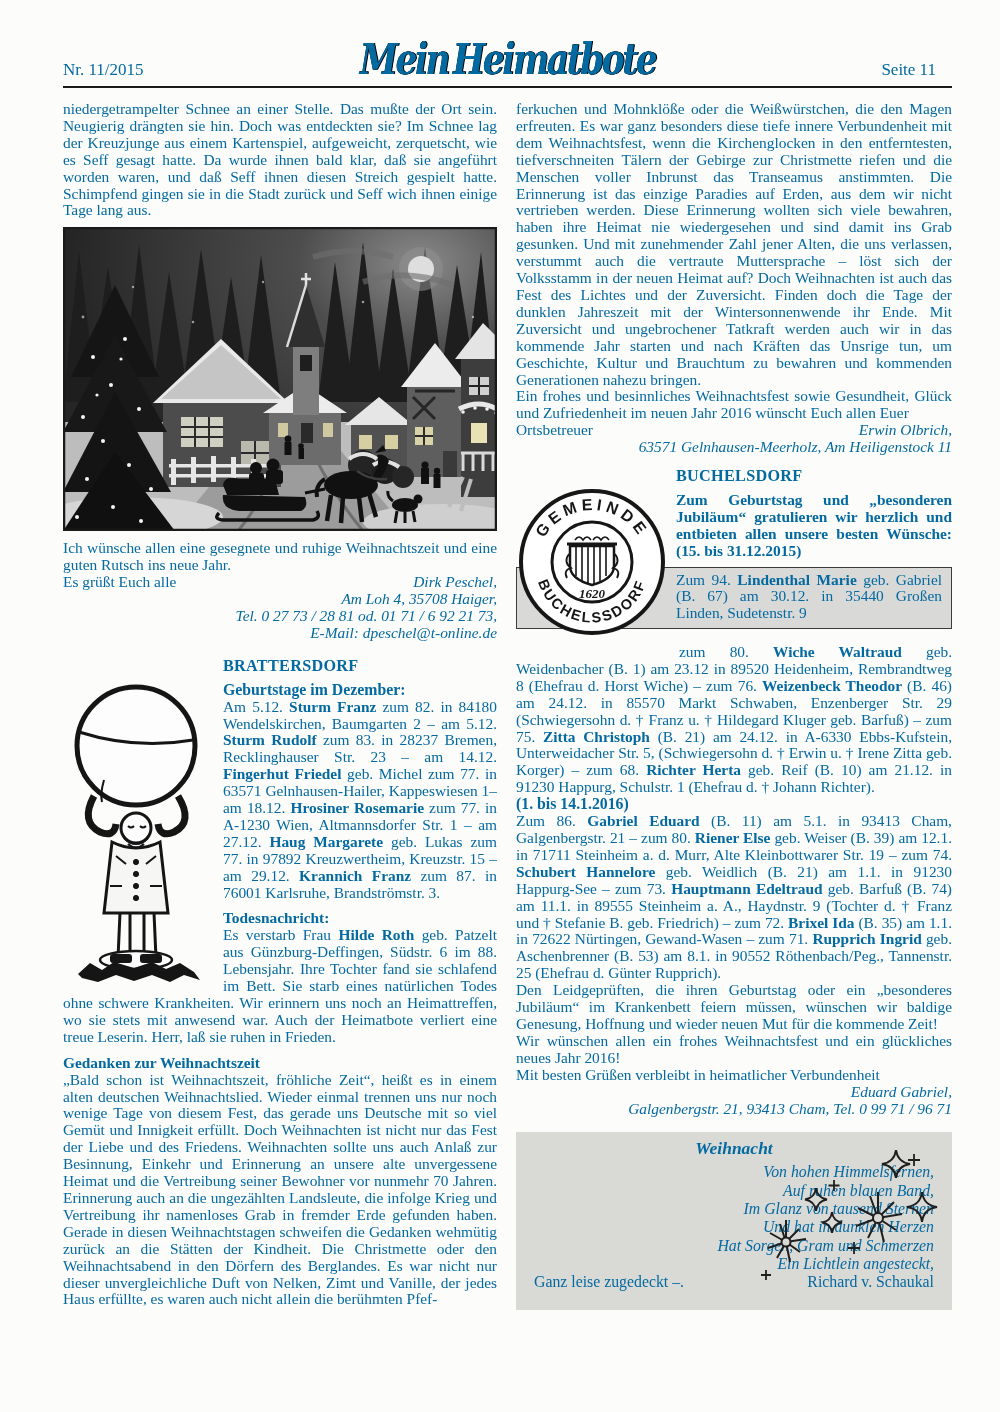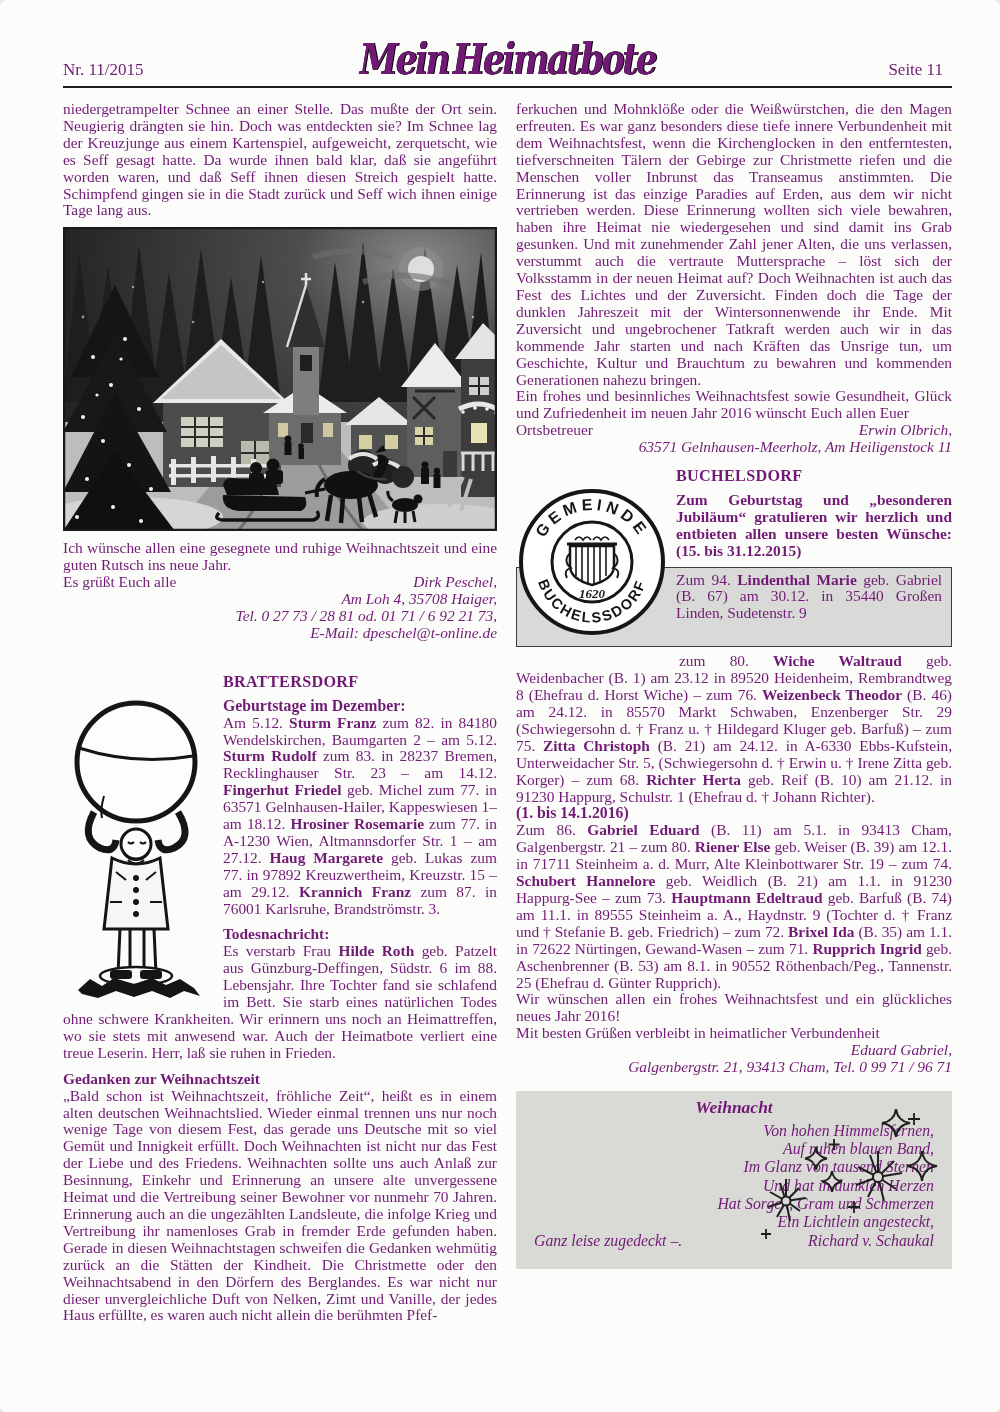--- a/index.html
+++ b/index.html
@@ -1,24 +1,24 @@
 <!DOCTYPE html>
 <html><head>
 <meta charset="utf-8">
 <style>
   html,body { margin:0; padding:0; background:#e8e8e8; }
   .page {
     width:1000px; height:1412px; margin:0 auto; background:#fcfcfa;
     box-sizing:border-box; padding:34px 48px 20px 63px; position:relative;
-    font-family:"Liberation Serif","DejaVu Serif",serif; color:#701a75; overflow:hidden;border-radius:7px;
+    font-family:"Liberation Serif","DejaVu Serif",serif; color:#0369a1; overflow:hidden;
   }
   
   .header { position:relative; height:52px; border-bottom:2px solid #1b1b1b; }
   .issue-no { position:absolute; left:0; bottom:6px; font-size:17px; }
-  .page-no  { position:absolute; right:9px; bottom:6px; font-size:17px; }
+  .page-no  { position:absolute; right:16px; bottom:6px; font-size:17px; }
   .masthead {
     position:absolute; left:0; right:0; bottom:2px; text-align:center;
     font-family:"DejaVu Serif","Liberation Serif",serif; font-weight:bold; font-style:italic;
     font-size:42px; letter-spacing:-3px; word-spacing:-6px;
     text-shadow:0.6px 0 0 #000, 1.2px 0 0 #000, 0 0.4px 0 #000;
     transform:scaleX(0.82); transform-origin:center;
   }
   
   .columns { display:flex; gap:19px; margin-top:13px; }
   .col { width:434px; font-size:15.4px; line-height:16.9px; text-align:justify; }
@@ -33,31 +33,31 @@
   .italic-right { text-align:right; font-style:italic; }
   .it { font-style:italic; }
   
   .scene-wrap { margin:8px 0 9px 0; }
   .scene-wrap svg { display:block; }
   .atlas-float { float:left; width:152px; height:322px; margin:2px 8px 2px 0; }
   .seal-float  { float:left; width:152px; height:156px; margin:16px 8px 4px 0; }
   .clear { clear:left; }
   
   .highlight-box {
-    background:#d9d9d7; border:1.5px solid #3c3c3c; padding:4px 9px 24px 9px; margin:7px 0 6px 0;
+    background:#d9d9d7; border:1.5px solid #3c3c3c; padding:4px 9px 6px 9px; margin:7px 0 6px 0;
   }
   .poem-box {
     background:#d9d9d6; margin-top:15px; padding:8px 18px 20px 18px;
     position:relative; height:178px; box-sizing:border-box;
   }
   .poem-title { text-align:center; font-weight:bold; font-style:italic; font-size:17.5px; margin-bottom:6px; }
   .poem-line { font-style:italic; font-size:15.8px; line-height:18.3px; text-align:right; }
-  .poem-last { display:flex; justify-content:space-between; font-style:italic; font-size:15.8px; line-height:18.3px;align-items:flex-end; }
+  .poem-last { display:flex; justify-content:space-between; font-size:15.8px; line-height:18.3px;align-items:flex-end; }
   .poem-stars { position:absolute; right:14px; top:14px; }
-  .brattersdorf-block { margin-top:32px; }
+  .brattersdorf-block { margin-top:16px; }
   .buchelsdorf-block { margin-top:12px; }
 </style>
 </head>
 <body>
 
 <div class="page">
 
   <div class="header">
     <span class="issue-no">Nr. 11/2015</span>
     <span class="masthead">Mein Heimatbote</span>
@@ -350,20 +350,21 @@
         </div>
         <div class="section-head">BUCHELSDORF</div>
         <p class="para" style="font-weight:bold;">Zum Geburtstag und „besonderen Jubiläum“ gratulieren wir herzlich und entbieten allen unsere besten Wünsche: (15. bis 31.12.2015)</p>
         <div class="highlight-box">
           <p class="para">Zum 94. <b>Lindenthal Marie</b> geb. Gabriel (B. 67) am 30.12. in 35440 Großen Linden, Sudetenstr. 9</p>
         </div>
         <div class="clear"></div>
         <p class="para" style="text-indent:163px;">zum 80. <b>Wiche Waltraud</b> geb. Weidenbacher (B. 1) am 23.12 in 89520 Heidenheim, Rembrandtweg 8 (Ehefrau d. Horst Wiche) – zum 76. <b>Weizenbeck Theodor</b> (B. 46) am 24.12. in 85570 Markt Schwaben, Enzenberger Str. 29 (Schwiegersohn d. † Franz u. † Hildegard Kluger geb. Barfuß) – zum 75. <b>Zitta Christoph</b> (B. 21) am 24.12. in A-6330 Ebbs-Kufstein, Unterweidacher Str. 5, (Schwiegersohn d. † Erwin u. † Irene Zitta geb. Korger) – zum 68. <b>Richter Herta</b> geb. Reif (B. 10) am 21.12. in 91230 Happurg, Schulstr. 1 (Ehefrau d. † Johann Richter).</p>
         <div class="bold-head">(1. bis 14.1.2016)</div>
         <p class="para">Zum 86. <b>Gabriel Eduard</b> (B. 11) am 5.1. in 93413 Cham, Galgenbergstr. 21 – zum 80. <b>Riener Else</b> geb. Weiser (B. 39) am 12.1. in 71711 Steinheim a. d. Murr, Alte Kleinbottwarer Str. 19 – zum 74. <b>Schubert Hannelore</b> geb. Weidlich (B. 21) am 1.1. in 91230 Happurg-See – zum 73. <b>Hauptmann Edeltraud</b> geb. Barfuß (B. 74) am 11.1. in 89555 Steinheim a. A., Haydnstr. 9 (Tochter d. † Franz und † Stefanie B. geb. Friedrich) – zum 72. <b>Brixel Ida</b> (B. 35) am 1.1. in 72622 Nürtingen, Gewand-Wasen – zum 71. <b>Rupprich Ingrid</b> geb. Aschenbrenner (B. 53) am 8.1. in 90552 Röthenbach/Peg., Tannenstr. 25 (Ehefrau d. Günter Rupprich).</p>
+        <p class="para">Den Leidgeprüften, die ihren Geburtstag oder ein „besonderes Jubiläum“ im Krankenbett feiern müssen, wünschen wir baldige Genesung, Hoffnung und wieder neuen Mut für die kommende Zeit!</p>
         <p class="para">Wir wünschen allen ein frohes Weihnachtsfest und ein glückliches neues Jahr 2016!</p>
         <p class="para">Mit besten Grüßen verbleibt in heimatlicher Verbundenheit</p>
         <p class="italic-right">Eduard Gabriel,</p>
         <p class="italic-right">Galgenbergstr. 21, 93413 Cham, Tel. 0 99 71 / 96 71</p>
       </div>
 
       <div class="poem-box">
         <div class="poem-title">Weihnacht</div>
         <div class="poem-line">Von hohen Himmelsfernen,</div>
         <div class="poem-line">Auf ruhen blauen Band,</div>

